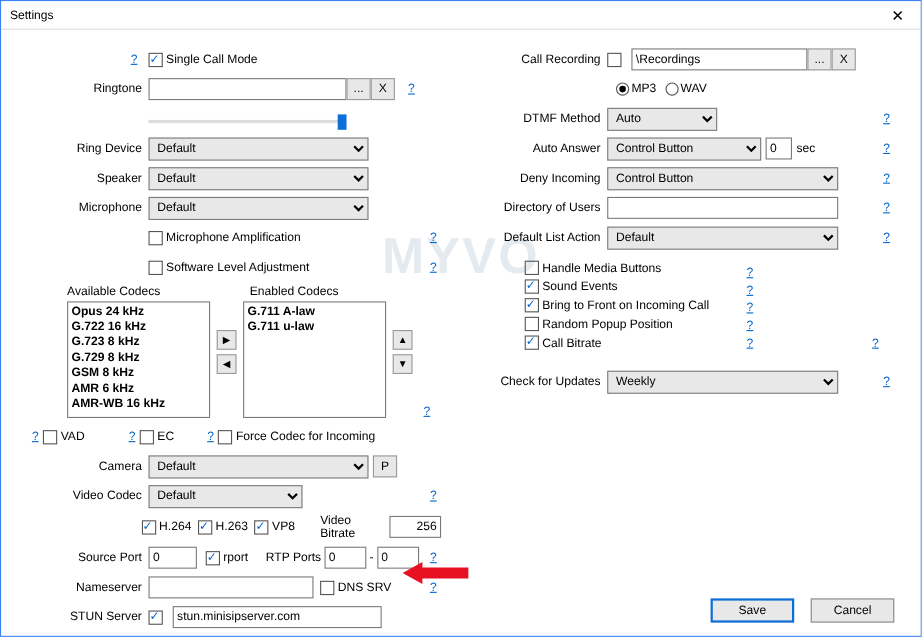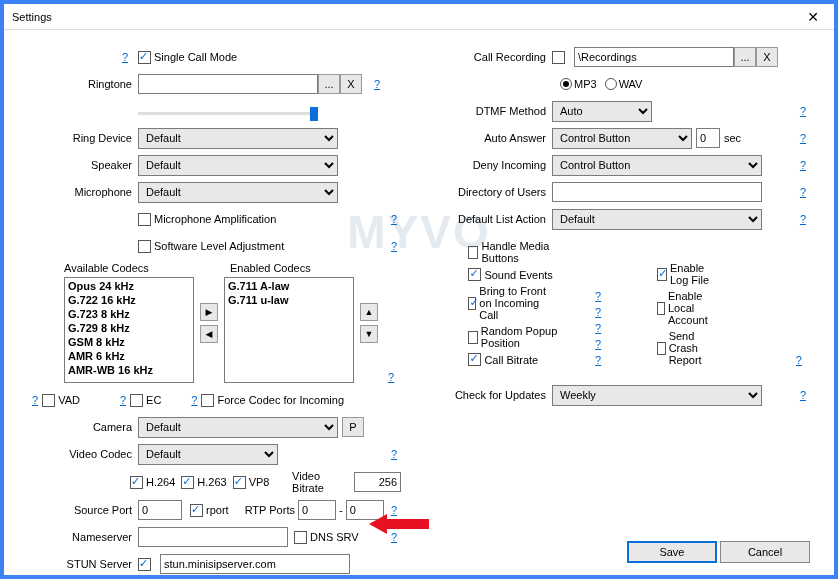--- a/index.html
+++ b/index.html
@@ -1,17 +1,17 @@
 <!DOCTYPE html>
 <html><head>
 <meta charset="utf-8">
 <style>
 * { box-sizing: border-box; font-family: "Segoe UI", Tahoma, sans-serif; font-size: 11px; }
 body { margin: 0; background: #fff; }
-.window { width: 838px; height: 579px; border: 4px solid #3b82f6; position: relative; background: #fff; }
+.window { width: 838px; height: 579px; border: 1px solid #3b82f6; position: relative; background: #fff; }
 .titlebar { height: 26px; display: flex; align-items: center; padding: 0 8px; border-bottom: 1px solid #ddd; }
 .title { flex: 1; }
 .close-btn { width: 26px; height: 20px; text-align: center; line-height: 20px; font-size: 14px; cursor: pointer; }
 .content { display: flex; padding: 16px 24px 10px 24px; position: relative; }
 .col { flex: 1; }
 .col-left { padding-right: 18px; }
 .col-right { padding-left: 18px; }
 .row { display: flex; align-items: center; margin-bottom: 5px; min-height: 22px; }
 .lbl { width: 110px; text-align: right; padding-right: 6px; }
 .lbl-r { width: 115px; text-align: right; padding-right: 6px; display: inline-block; }
@@ -25,21 +25,21 @@
 .codec-box { width: 130px; height: 106px; border: 1px solid #7a7a7a; overflow-y: auto; padding: 1px; background:#fff; }
 .codec-box div { padding: 0 2px; line-height: 14px; white-space: nowrap; cursor:pointer;font-weight:bold; }
 .codec-btns { display: flex; flex-direction: column; gap: 4px; padding-top: 26px; }
 .codec-btns .ar { width: 18px; height: 18px; border: 1px solid #999; background: #e8e8e8; font-size:9px; text-align:center; line-height:16px; cursor:pointer;}
 .codec-labels { display: flex; gap: 6px; margin-left:36px; margin-top:2px;}
 .codec-labels span { width:130px; display:inline-block;}
 .codec-labels .spacer{width:24px;}
 .radio { margin:0 2px 0 8px; width:12px; height:12px; border:1px solid #555; border-radius:50%; display:inline-block; vertical-align:middle; position:relative; }
 .radio.checked::after{content:"";position:absolute;left:2px;top:2px;width:6px;height:6px;border-radius:50%;background:#000;}
 .footer { position:absolute; bottom:12px; right:24px; }
-.btn { width:90px; height:22px; border:1px solid #888; background:#e8e8e8; cursor:pointer; }
+.btn { width:76px; height:22px; border:1px solid #888; background:#e8e8e8; margin-left:12px; cursor:pointer; }
 .btn.primary { border:2px solid #0a6fd8; }
 .watermark { position:absolute; left:50%; top:40%; transform:translate(-50%,-50%); font-size:46px; font-weight:bold; color:rgba(150,170,190,0.25); letter-spacing:2px; pointer-events:none;}
 .arrow { position:absolute; left:365px; top:508px; pointer-events:none;}
 .arrow svg{width:60px;height:24px;}
 .chk-box { display:inline-flex; align-items:center; margin-right:6px;}
 .chk-mark{display:inline-block;width:13px;height:13px;border:1px solid #555;margin-right:3px;position:relative;vertical-align:middle;}
 .chk-mark.checked::after{content:"✓";position:absolute;left:0;top:-2px;font-size:11px;color:#0066cc;}
 .right-checks-row{display:flex;align-items:flex-end;gap:20px;}
 .right-checks-block{display:flex;flex-direction:column;gap:4px;}
 .group-help{display:flex;flex-direction:column;gap:4px;padding:0 4px;}
@@ -309,34 +309,20 @@
             </span>
         </div>
         <div class="group-help">
           <span class="help">?</span>
           <span class="help">?</span>
           <span class="help">?</span>
           <span class="help">?</span>
           <span class="help">?</span>
         </div>
         <div style="width:14px"></div>
-        <div class="right-checks-block" style="padding-top:18px">
-          <span class="chk-box">
-              <span class="chk-mark checked"></span>
-              <span>Enable Log File</span>
-            </span>
-          <span class="chk-box">
-              <span class="chk-mark"></span>
-              <span>Enable Local Account</span>
-            </span>
-          <span class="chk-box">
-              <span class="chk-mark"></span>
-              <span>Send Crash Report</span>
-            </span>
-        </div>
         <div class="group-help" style="padding-top:18px">
           <span style="width:10px"></span>
         </div>
         <div class="group-help" style="padding-top:0">
           <span class="help">?</span>
         </div>
       </div>
 
       <div class="row" style="margin-top:18px">
         <span class="lbl-r">Check for Updates</span>

